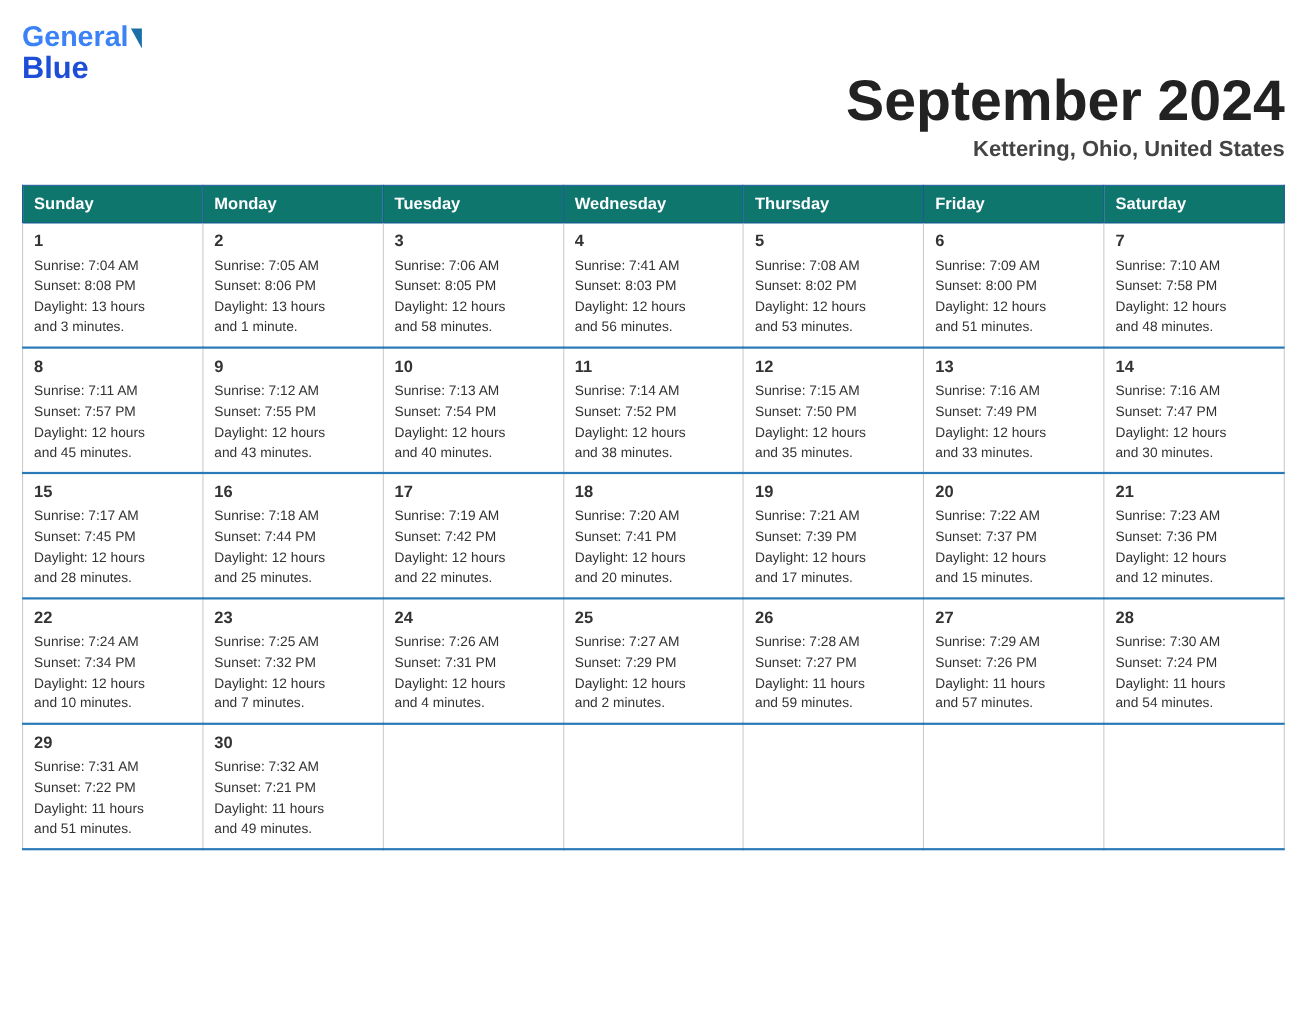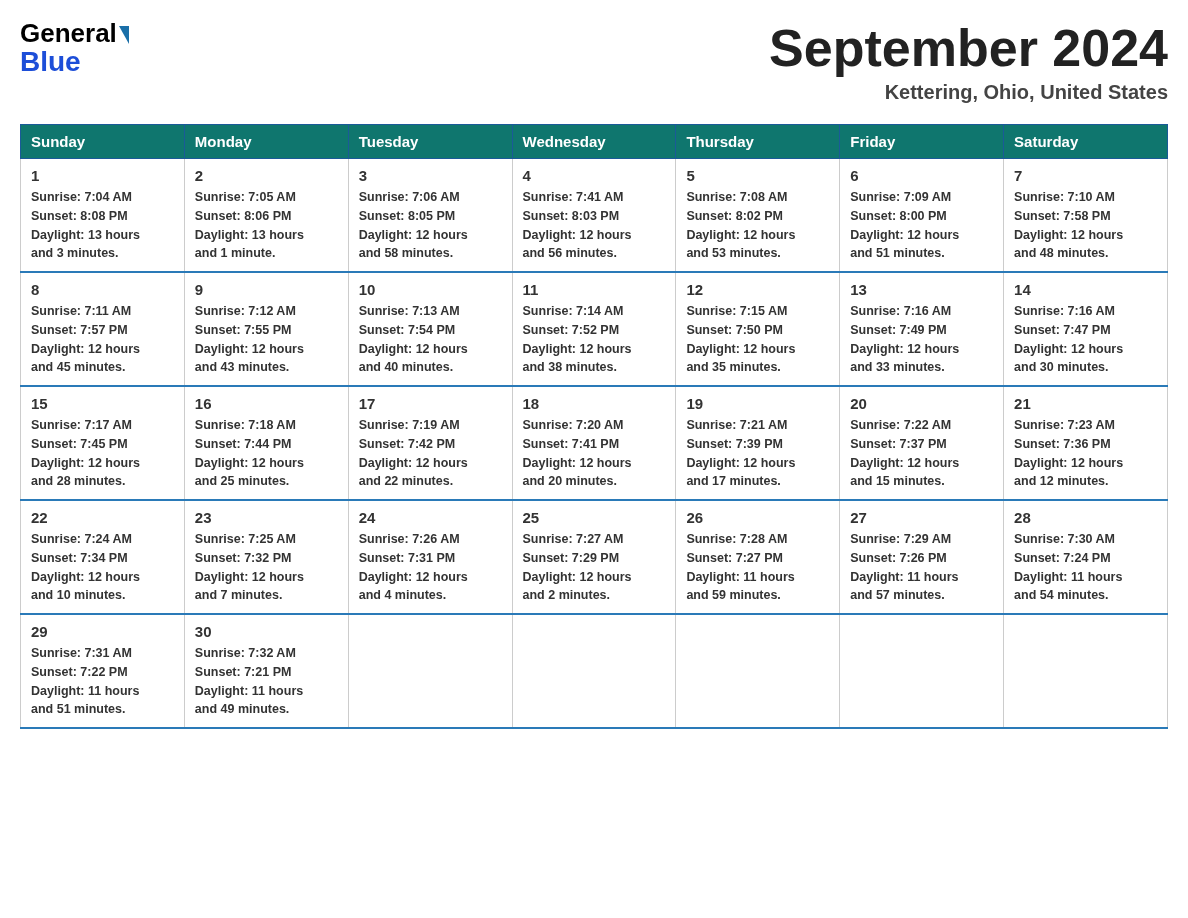--- a/index.html
+++ b/index.html
@@ -21,41 +21,42 @@
       flex-direction: column;
       align-items: flex-start;
     }
     .logo-top {
       font-size: 26px;
       font-weight: bold;
       color: #333;
       line-height: 1;
     }
     .logo-top span.general {
-      color: #000000;
+      color: #3b82f6;
     }
     .logo-top span.triangle {
       display: inline-block;
       width: 0;
       height: 0;
       border-left: 10px solid transparent;
       border-right: 0px solid transparent;
       border-top: 18px solid #1a6fa8;
       margin-left: 2px;
       vertical-align: middle;
     }
     .logo-bottom {
       font-size: 28px;
       font-weight: bold;
       color: #1d4ed8;
       line-height: 1;
       margin-top: 2px;
     }
     .title-block {
       text-align: right;
+      margin-top: 44px;
     }
     .title-block h1 {
       font-size: 52px;
       font-weight: bold;
       color: #222;
       line-height: 1.1;
     }
     .title-block h2 {
       font-size: 20px;
       font-weight: bold;
@@ -90,21 +91,20 @@
     .day-number {
       font-size: 15px;
       font-weight: bold;
       display: block;
       margin-bottom: 4px;
     }
     .day-info {
       font-size: 12.5px;
       line-height: 1.5;
       color: #333;
-      font-weight: bold;
     }
     .empty-cell {
       background: #fff;
     }
   </style>
 </head>
 <body>
 
 <div class="header">
   <div class="logo">

